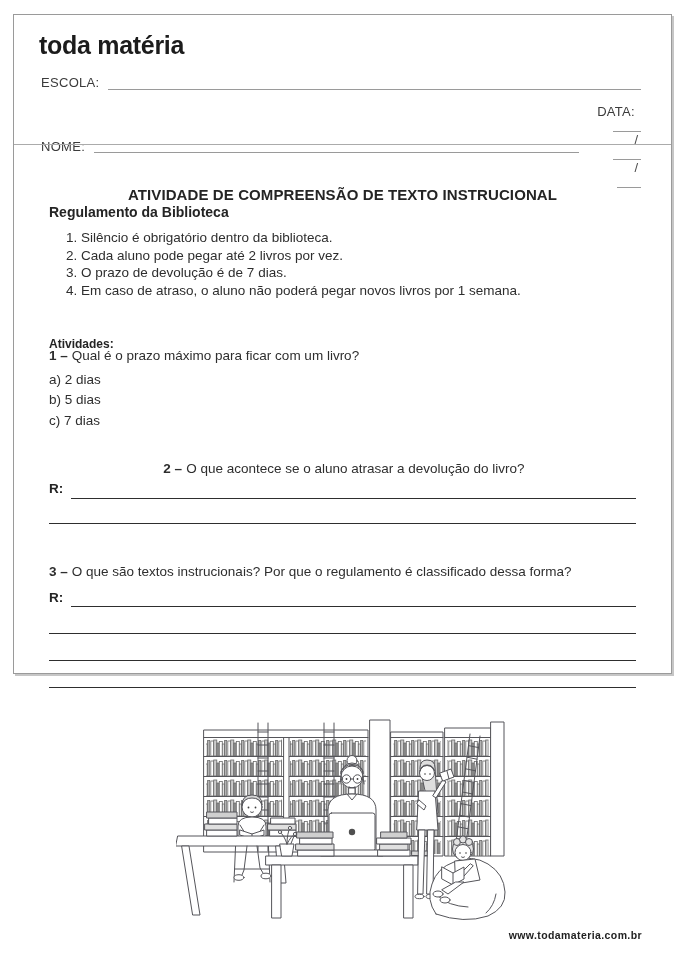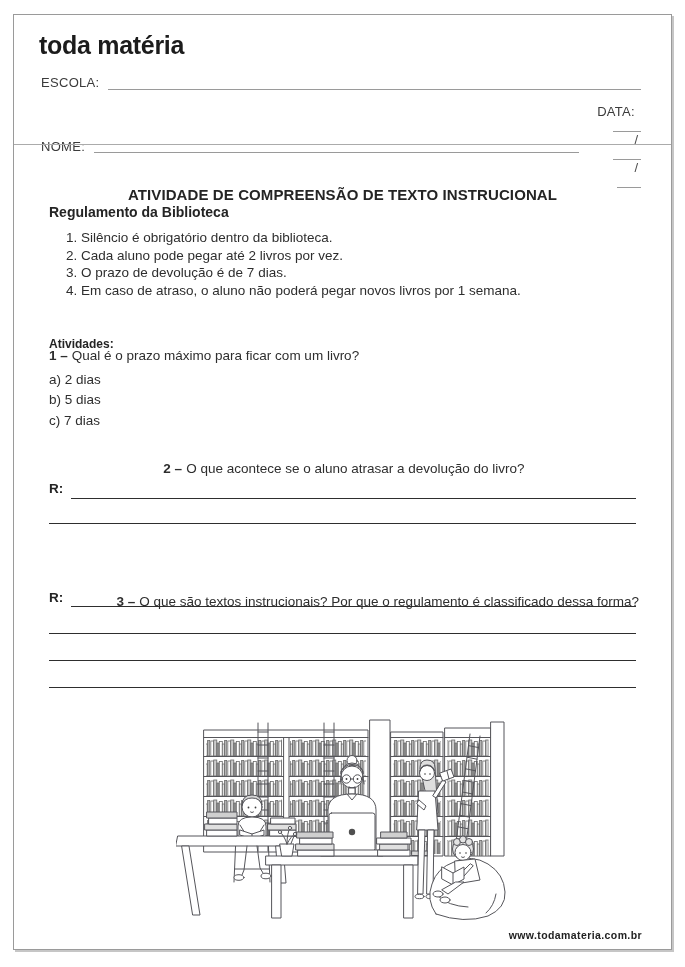--- a/index.html
+++ b/index.html
@@ -1,18 +1,18 @@
 <!DOCTYPE html>
 <html><head>
 <meta charset="utf-8">
 <style>
   * { margin:0; padding:0; box-sizing:border-box; }
   html,body { width:685px; height:967px; background:#ffffff; overflow:hidden;
               font-family:"Liberation Sans","DejaVu Sans",sans-serif; color:#2c2c2c; }
-  .card { position:absolute; left:13px; top:14px; width:659px; height:936px;
+  .card { position:absolute; left:13px; top:14px; width:659px; height:660px;
           background:#fff; border:1px solid #9a9a9a; box-shadow:2px 2px 0 #c6c6c6; }
   
   .logo { position:absolute; left:25px; top:16px; font-size:25px; font-weight:700;
           letter-spacing:-0.3px; color:#1c1c1c; }
   .field-row { position:absolute; left:27px; display:flex; align-items:center; }
   .row-school { top:60px; width:600px; }
   .row-name { top:89px; width:600px; }
   .f-label { font-size:13px; color:#3b3b3b; letter-spacing:0.3px; white-space:nowrap; }
   .f-line { flex:1 1 auto; border-bottom:1.8px solid #9a9a9a; height:14px; margin-left:9px; }
   .name-line { flex:1 1 auto; }
@@ -25,21 +25,21 @@
                     border-top:1px solid #ababab; }
   
   .title { position:absolute; top:151px; left:0; width:100%; text-align:center;
            font-size:15px; font-weight:700; color:#242424; letter-spacing:0.1px;margin-top:20px; }
   .passage-h { position:absolute; top:189px; left:35px; font-size:14px; font-weight:700; color:#242424; }
   .rules { position:absolute; top:214px; left:52px; width:575px;
            font-size:13.5px; line-height:17.6px; color:#2e2e2e; }
   .activities-h { position:absolute; top:322px; left:35px; font-size:12px; font-weight:700; color:#242424; }
   .q { position:absolute; left:35px; width:590px; font-size:13.5px; color:#2e2e2e; }
   .q-num { font-weight:700; margin-right:4px; }
-  .q1 { top:333px; } .q2 { top:446px;text-align:center; } .q3 { top:579px;text-align:right; }
+  .q1 { top:333px; } .q2 { top:446px;text-align:center; } .q3 { top:549px; }
   .options { position:absolute; top:355px; left:35px; font-size:13.5px; line-height:20.3px; color:#2e2e2e; }
   .r-label { position:absolute; left:35px; font-size:13.5px; font-weight:700; color:#242424; }
   .r2 { top:466px; } .r3 { top:575px; }
   .ans-line { position:absolute; height:0; border-top:1.6px solid #2e2e2e; }
   .l-q2a { top:483px; left:57px; width:565px; }
   .l-q2b { top:508px; left:35px; width:587px; }
   .l-q3a { top:591px; left:57px; width:565px; }
   .l-q3b { top:618px; left:35px; width:587px; }
   .l-q3c { top:645px; left:35px; width:587px; }
   .l-q3d { top:672px; left:35px; width:587px; }

